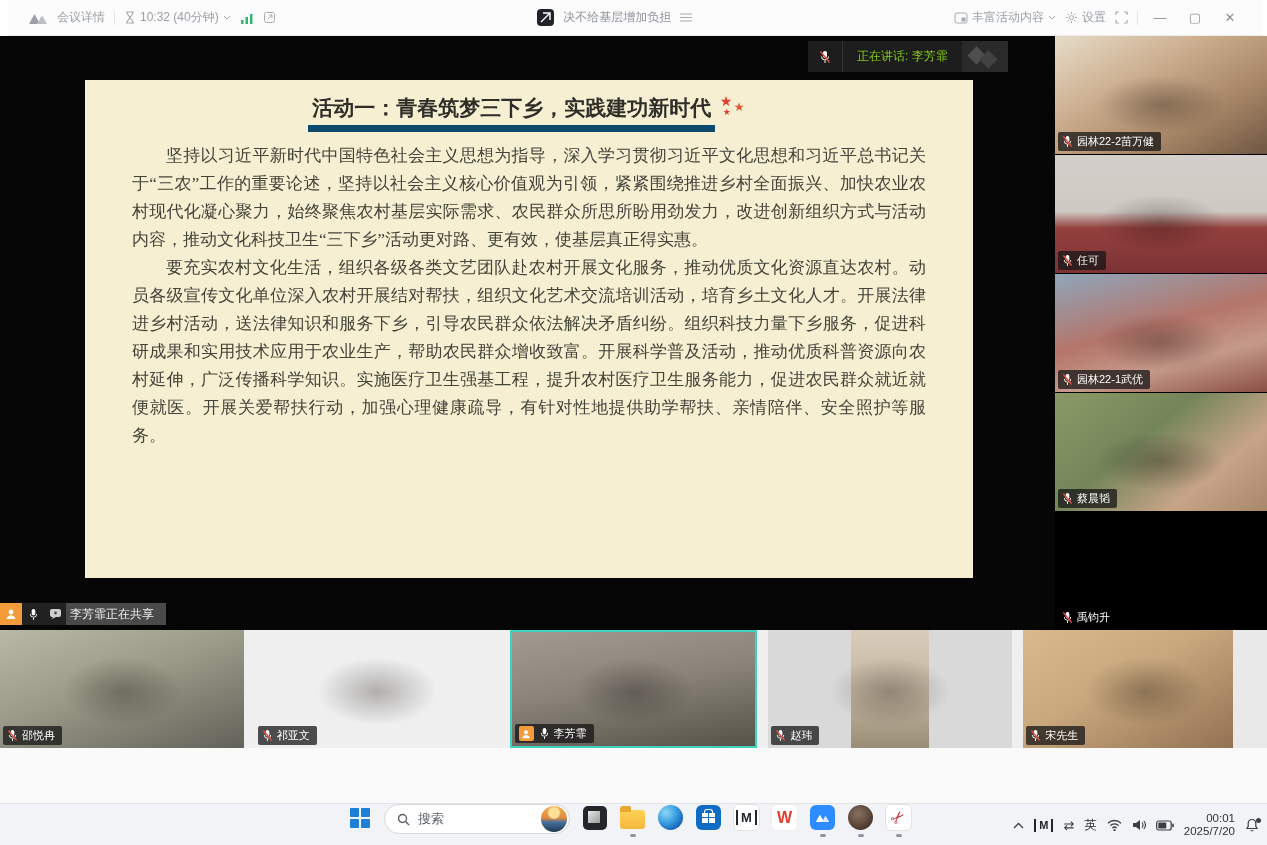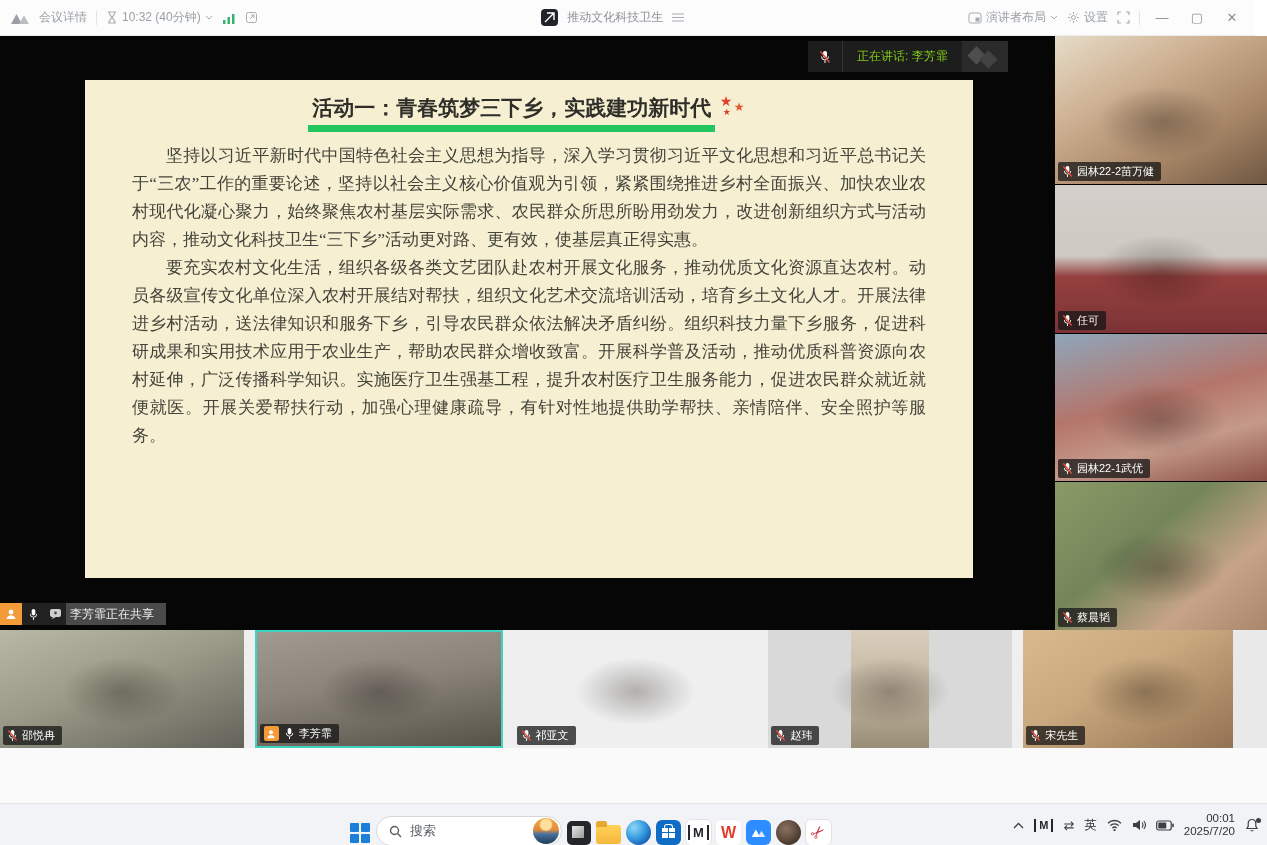--- a/index.html
+++ b/index.html
@@ -1,39 +1,39 @@
 <!DOCTYPE html>
 <html><head>
 <meta charset="utf-8">
 <style>
   html,body{margin:0;padding:0}
   body{width:1267px;height:845px;position:relative;overflow:hidden;
        font-family:"Liberation Sans",sans-serif;background:#fff;}
   svg{display:block}
 
   
-  .topbar{position:absolute;top:0;left:0;width:1255px;height:36px;background:#fcfcfd;
+  .topbar{position:absolute;top:0;left:8px;width:1255px;height:36px;background:#fcfcfd;
           border-bottom:1px solid #ececec;display:flex;align-items:center;
-          justify-content:space-between;box-sizing:border-box;padding:0 10px;
+          justify-content:space-between;box-sizing:border-box;padding:0 20px;
           font-size:12px;color:#9aa0a6}
   .tb-group{display:flex;align-items:center;gap:9px}
   .tb-item{display:flex;align-items:center;gap:4px;cursor:default}
   .vsep{width:1px;height:14px;background:#e3e3e3}
   .winbtn{width:26px;height:22px;display:flex;align-items:center;justify-content:center;
           color:#8a8f94;font-size:13px}
   .share-app-icon{width:17px;height:17px;border-radius:4px;background:#20242a;
           display:flex;align-items:center;justify-content:center}
 
   
   .stage{position:absolute;top:36px;left:0;width:1055px;height:594px;background:#060606}
   .doc{position:absolute;left:85px;top:44px;width:888px;height:498px;background:#f6efd2;
        box-sizing:border-box;padding:14px 47px 10px;overflow:hidden}
   .doc-title-row{text-align:center;position:relative;margin-bottom:10px}
   .doc-title{display:inline-block;font-family:Liberation Mono, monospace;font-weight:bold;
-       font-size:21px;color:#2e2d28;border-bottom:7px solid #22c55e;padding:0 4px 3px}
+       font-size:21px;color:#2e2d28;border-bottom:7px solid #0c4a6e;padding:0 4px 3px}
   .stars{display:inline-block;position:relative;width:30px;height:26px;vertical-align:top}
   .stars span{position:absolute;color:#e2402e;line-height:1}
   .stars .st1{left:0;top:0;font-size:14px}
   .stars .st2{left:14px;top:7px;font-size:12px;color:#e6562c}
   .stars .st3{left:3px;top:14px;font-size:9px}
   .doc-body p{font-family:"Liberation Serif",serif;font-size:17px;line-height:28px;
        color:#45443b;text-align:justify;text-indent:2em;margin:0}
 
   
   .speaker-banner{position:absolute;left:808px;top:5px;height:31px;display:flex;
@@ -90,21 +90,21 @@
       width:78px;background:linear-gradient(180deg,#d8cdbb 0%,#c2b5a0 55%,#9a8d78 100%)}
   .f5{background:linear-gradient(165deg,#9aa096 0%,#7d8378 50%,#565c52 100%)}
   .f6{background:linear-gradient(150deg,#d9b98e 0%,#c9a87e 40%,#8a6a4c 100%)}
   .f6 .side-light{position:absolute;right:0;top:0;bottom:0;width:34px;background:#e9e9e9}
 
   .desk-gap{position:absolute;top:748px;left:0;width:1267px;height:55px;background:#fafafa}
 
   
   .taskbar{position:absolute;top:803px;left:0;width:1267px;height:42px;background:#f1f3f6;
        border-top:1px solid #e2e4e8}
-  .tb-center{position:absolute;left:346px;top:0;height:42px;display:flex;align-items:flex-end;gap:3px}
+  .tb-center{position:absolute;left:346px;top:0;height:42px;display:flex;align-items:flex-start;gap:11px}
   .search-pill{width:186px;height:30px;background:#fff;border:1px solid #d5d7da;border-radius:16px;
        display:flex;align-items:center;gap:8px;padding:0 2px 0 12px;box-sizing:border-box;
        font-size:13px;color:#5a5f66}
   .search-pill .sp-text{flex:1}
   .weather-thumb{width:26px;height:26px;border-radius:50%;
        background:radial-gradient(circle at 50% 26%,#ffe09a 0 22%,rgba(255,224,154,0) 30%),
                   linear-gradient(180deg,#f2a94e 0%,#e08a3c 46%,#46719e 62%,#203a57 100%)}
   .app-icon{width:27px;height:27px;position:relative;display:flex;align-items:center;
        justify-content:center}
   .app-icon.running::after{content:'';position:absolute;bottom:-6px;left:50%;
@@ -175,37 +175,37 @@
         </svg>
     </span>
   </div>
 
   <div class="tb-group">
     <span class="share-app-icon">
       <svg width="11" height="11" viewBox="0 0 11 11">
           <path d="M1 10 L10 1 M3 1h7v7" stroke="#fff" stroke-width="1.4" fill="none"></path>
         </svg>
     </span>
-    <span style="color:#8d9298">推动文化科技卫生</span>
+    <span style="color:#8d9298">决不给基层增加负担</span>
     <span>
       <svg width="12" height="9" viewBox="0 0 12 9">
           <path d="M0 1h12M0 4.5h12M0 8h12" stroke="#a5abb0"></path>
         </svg>
     </span>
   </div>
 
   <div class="tb-group">
     <span class="tb-item">
       <span>
         <svg width="14" height="12" viewBox="0 0 14 12">
             <rect x="1" y="1" width="12" height="10" rx="2" stroke="#a5abb0" fill="none"></rect>
             <rect x="7.5" y="5.5" width="4" height="4" fill="#a5abb0"></rect>
           </svg>
       </span>
-      <span>演讲者布局</span>
+      <span>丰富活动内容</span>
       <span>
         <svg width="8" height="5" viewBox="0 0 8 5">
             <path d="M1 1l3 3 3-3" stroke="#a5abb0" fill="none"></path>
           </svg>
       </span>
     </span>
     <span class="tb-item">
       <span>
         <svg width="13" height="13" viewBox="0 0 13 13">
             <circle cx="6.5" cy="6.5" r="2" stroke="#a5abb0" fill="none"></circle>
@@ -322,59 +322,70 @@
     <span class="chip" style="z-index:2">
       <svg width="11" height="13" viewBox="0 0 12 14">
           <rect x="4" y="1" width="4" height="7" rx="2" fill="#fff"></rect>
           <path d="M2.5 6.5a3.5 3.5 0 0 0 7 0" stroke="#fff" fill="none"></path>
           <line x1="6" y1="10.5" x2="6" y2="13" stroke="#fff"></line>
           <line x1="1.5" y1="1.5" x2="10.5" y2="12.5" stroke="#e5493c" stroke-width="1.5"></line>
         </svg>
       <span>蔡晨韬</span>
     </span>
   </div>
+  <div class="side-tile s5">
+    <span class="chip" style="background:none">
+      <svg width="11" height="13" viewBox="0 0 12 14">
+          <rect x="4" y="1" width="4" height="7" rx="2" fill="#fff"></rect>
+          <path d="M2.5 6.5a3.5 3.5 0 0 0 7 0" stroke="#fff" fill="none"></path>
+          <line x1="6" y1="10.5" x2="6" y2="13" stroke="#fff"></line>
+          <line x1="1.5" y1="1.5" x2="10.5" y2="12.5" stroke="#e5493c" stroke-width="1.5"></line>
+        </svg>
+      <span>禹钧升</span>
+    </span>
+  </div>
 </div>
 
 <div class="filmstrip">
   <div class="film-tile f1">
     <span class="chip" style="z-index:2">
       <svg width="11" height="13" viewBox="0 0 12 14">
           <rect x="4" y="1" width="4" height="7" rx="2" fill="#fff"></rect>
           <path d="M2.5 6.5a3.5 3.5 0 0 0 7 0" stroke="#fff" fill="none"></path>
           <line x1="6" y1="10.5" x2="6" y2="13" stroke="#fff"></line>
           <line x1="1.5" y1="1.5" x2="10.5" y2="12.5" stroke="#e5493c" stroke-width="1.5"></line>
         </svg>
       <span>邵悦冉</span>
+    </span>
+  </div>
+  <div class="film-tile f3">
+    <span class="chip" style="z-index:2">
+      <svg width="11" height="13" viewBox="0 0 12 14">
+          <rect x="4" y="1" width="4" height="7" rx="2" fill="#fff"></rect>
+          <path d="M2.5 6.5a3.5 3.5 0 0 0 7 0" stroke="#fff" fill="none"></path>
+          <line x1="6" y1="10.5" x2="6" y2="13" stroke="#fff"></line>
+          <line x1="1.5" y1="1.5" x2="10.5" y2="12.5" stroke="#e5493c" stroke-width="1.5"></line>
+        </svg>
+      <span>祁亚文</span>
     </span>
   </div>
   <div class="film-tile f2 active">
     <span class="chip" style="z-index:2">
       <span class="badge">
         <svg width="10" height="10" viewBox="0 0 12 12">
             <circle cx="6" cy="4" r="2.4" fill="#fff"></circle>
             <path d="M1.5 11c.6-2.6 2.4-3.7 4.5-3.7S9.9 8.4 10.5 11Z" fill="#fff"></path>
           </svg>
       </span>
       <svg width="11" height="13" viewBox="0 0 12 14">
           <rect x="4" y="1" width="4" height="7" rx="2" fill="#fff"></rect>
           <path d="M2.5 6.5a3.5 3.5 0 0 0 7 0" stroke="#fff" fill="none"></path>
           <line x1="6" y1="10.5" x2="6" y2="13" stroke="#fff"></line>
         </svg>
       <span>李芳霏</span>
-    </span>
-  </div>
-  <div class="film-tile f3">
-    <span class="chip" style="z-index:2">
-      <svg width="11" height="13" viewBox="0 0 12 14">
-          <rect x="4" y="1" width="4" height="7" rx="2" fill="#fff"></rect>
-          <path d="M2.5 6.5a3.5 3.5 0 0 0 7 0" stroke="#fff" fill="none"></path>
-          <line x1="6" y1="10.5" x2="6" y2="13" stroke="#fff"></line>
-          <line x1="1.5" y1="1.5" x2="10.5" y2="12.5" stroke="#e5493c" stroke-width="1.5"></line>
-        </svg>
-      <span>祁亚文</span>
     </span>
   </div>
   <div class="film-tile f4">
     <span class="inner-video"></span>
     <span class="chip" style="z-index:2">
       <svg width="11" height="13" viewBox="0 0 12 14">
           <rect x="4" y="1" width="4" height="7" rx="2" fill="#fff"></rect>
           <path d="M2.5 6.5a3.5 3.5 0 0 0 7 0" stroke="#fff" fill="none"></path>
           <line x1="6" y1="10.5" x2="6" y2="13" stroke="#fff"></line>
           <line x1="1.5" y1="1.5" x2="10.5" y2="12.5" stroke="#e5493c" stroke-width="1.5"></line>

